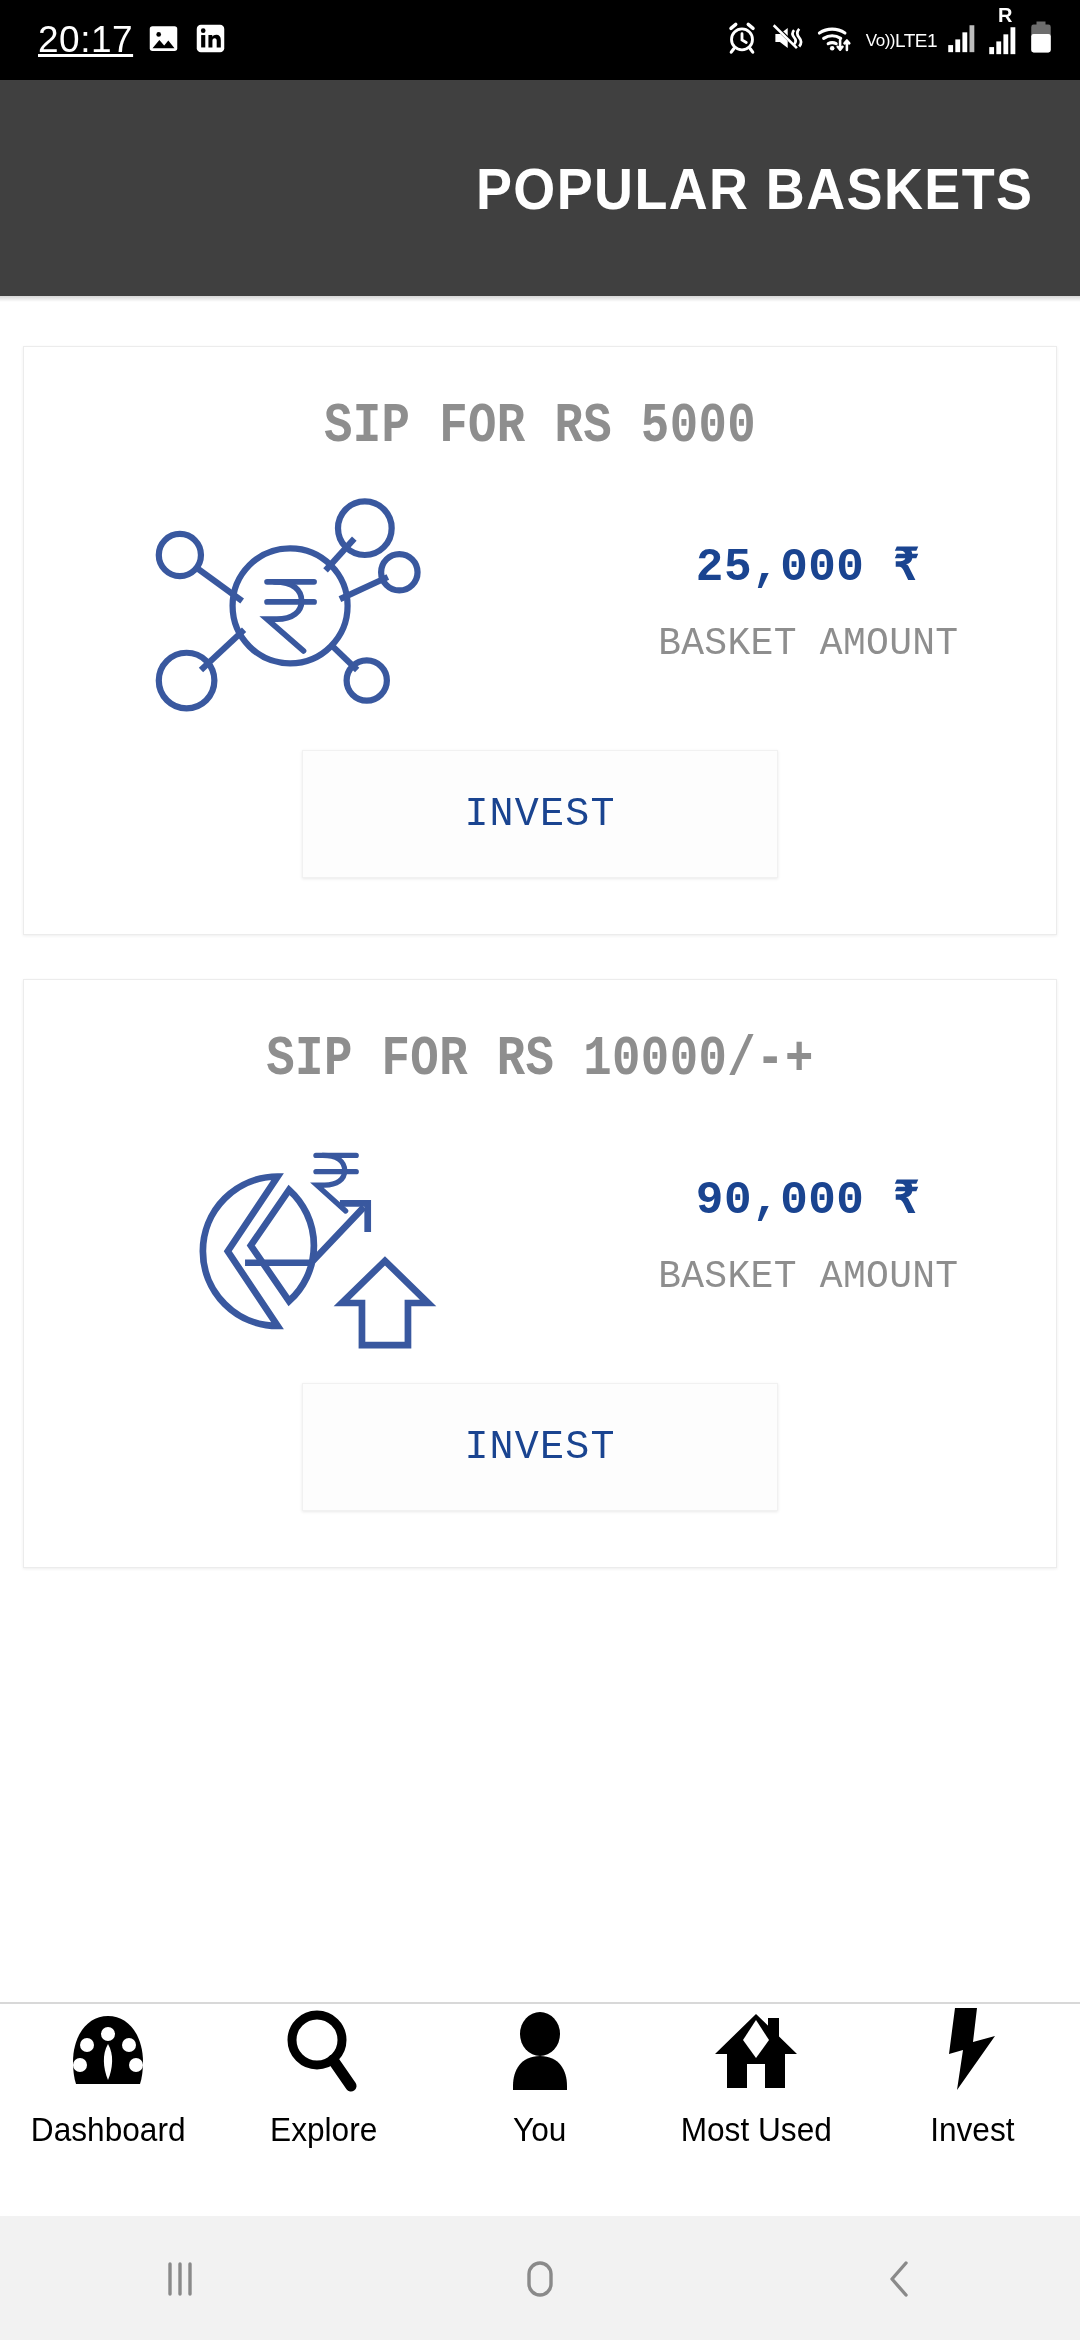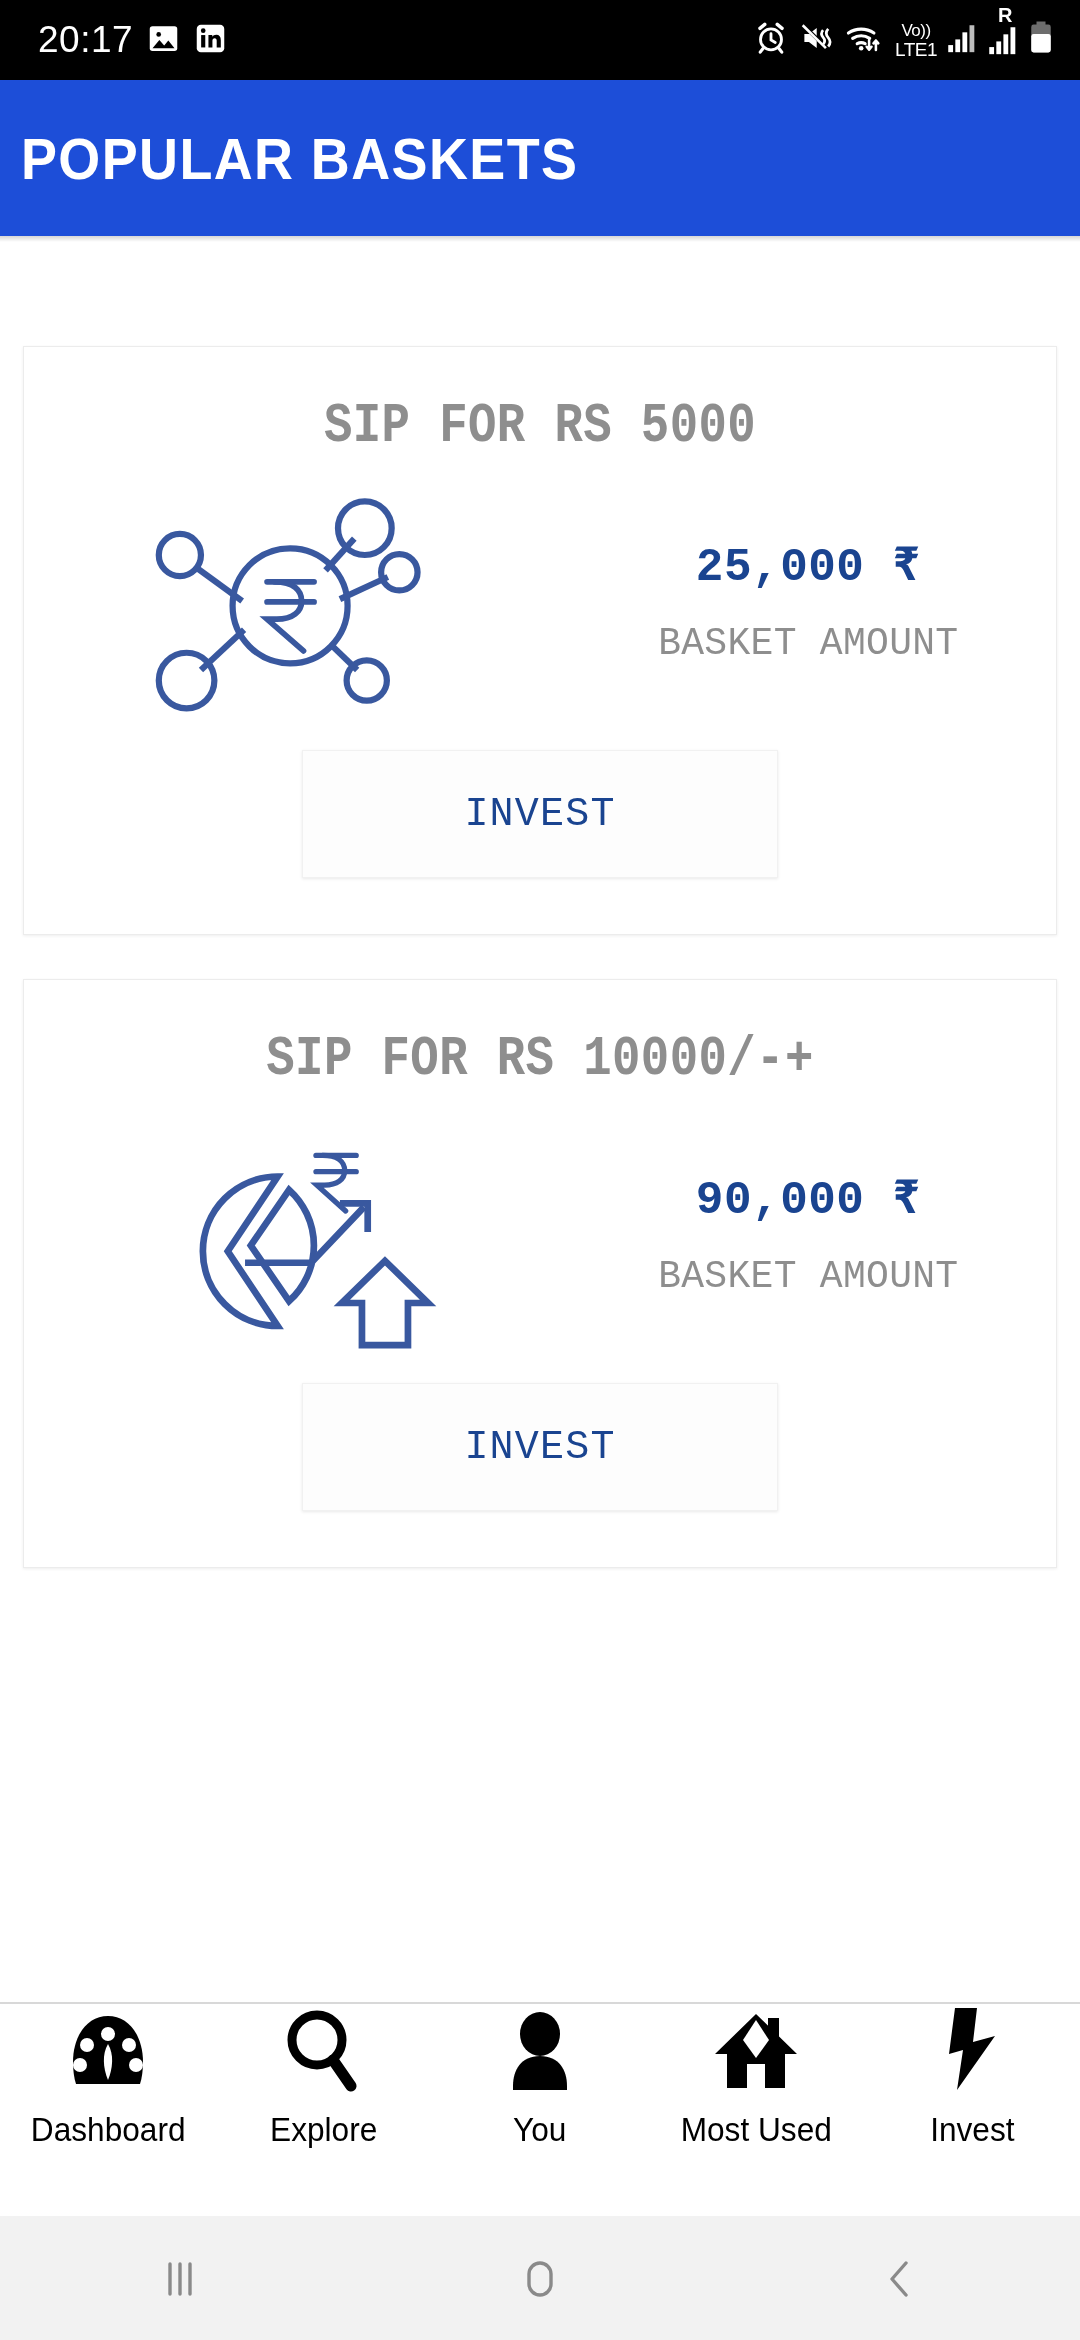--- a/index.html
+++ b/index.html
@@ -10,36 +10,36 @@
     overflow:hidden;
   }
 
   
   .statusbar{
     height:80px; background:#000000; color:#ffffff;
     display:flex; align-items:center; justify-content:space-between;
     padding:0 26px 0 38px;
   }
   .sb-left{ display:flex; align-items:center; gap:14px; }
-  .sb-clock{ font-size:37px; letter-spacing:.5px; font-family:"Liberation Sans",sans-serif; }
+  .sb-clock{ font-size:37px; letter-spacing:.5px; font-family:"Liberation Sans",sans-serif;text-decoration:underline; }
   .sb-right{ display:flex; align-items:center; gap:11px; }
   .sb-ic{ display:block; }
   .volte{
-    display:flex; flex-direction:column; align-items:center;
+    display:flex; align-items:center;
     line-height:1; margin-right:-2px;
   }
   .volte .vo{ font-size:17px; letter-spacing:-.5px; }
   .volte .lte{ font-size:19px; letter-spacing:-.5px; margin-top:1px; }
   .roam{ position:relative; display:flex; align-items:flex-end; }
   .roam .r-letter{ position:absolute; top:-19px; left:11px; font-size:20px; font-weight:bold; }
 
   
   .appbar{
-    height:156px; background:#1d4ed8;
-    display:flex; align-items:center; justify-content:flex-start;
+    height:216px; background:#404040;
+    display:flex; align-items:center; justify-content:flex-end;
     position:relative;
   }
   .appbar-title{
     color:#ffffff; font-size:58px; font-weight:bold;
     letter-spacing:1.5px; transform:scaleX(.93);
     margin-right:26px;
   }
   .appbar-shadow{
     height:6px; width:100%;
     background:linear-gradient(to bottom, rgba(0,0,0,.16), rgba(0,0,0,0));

